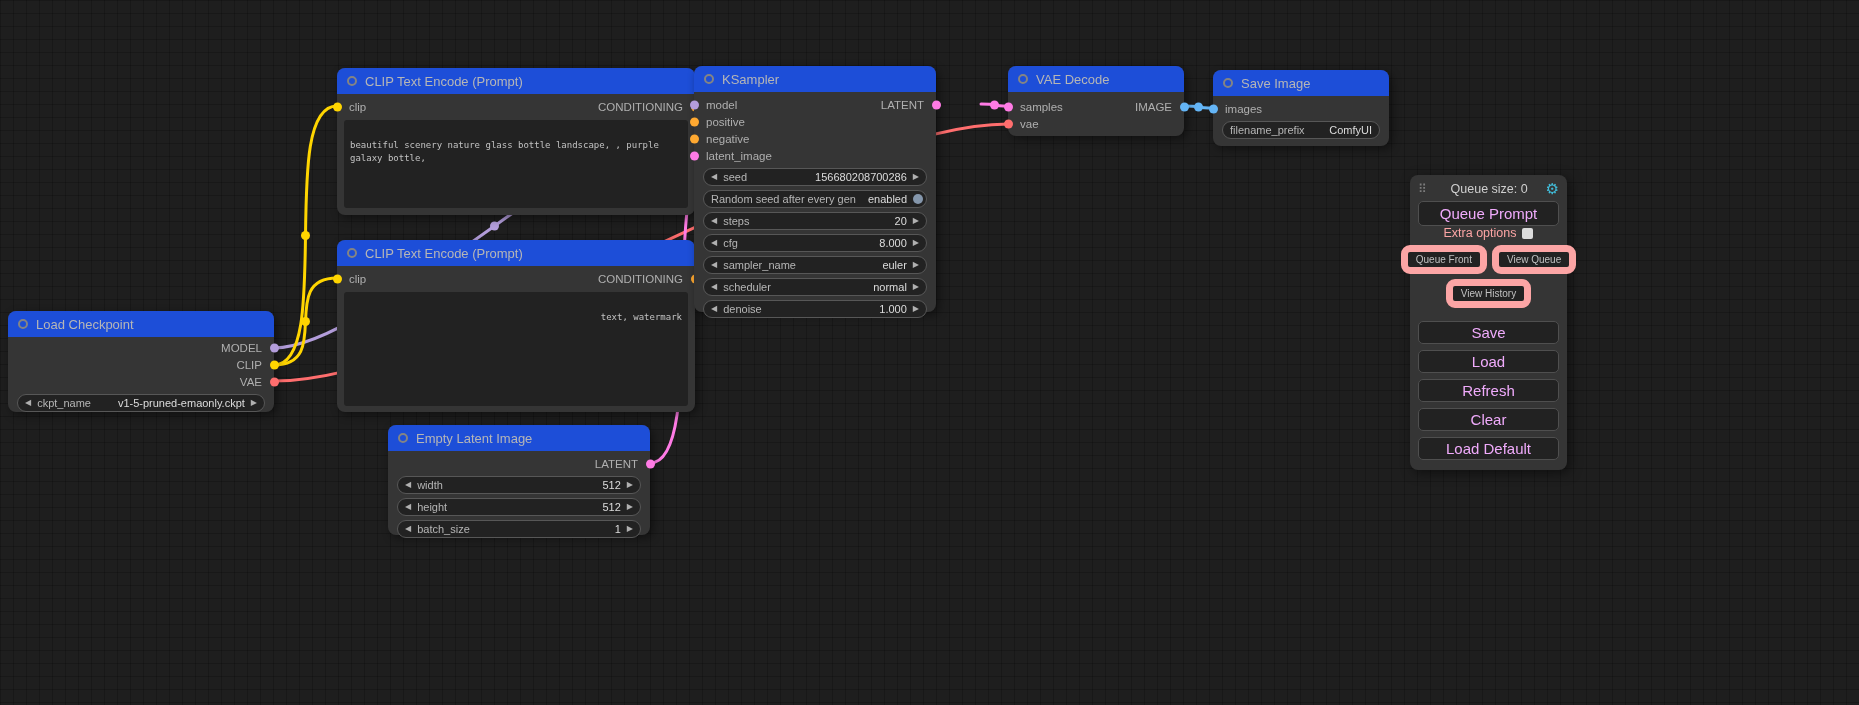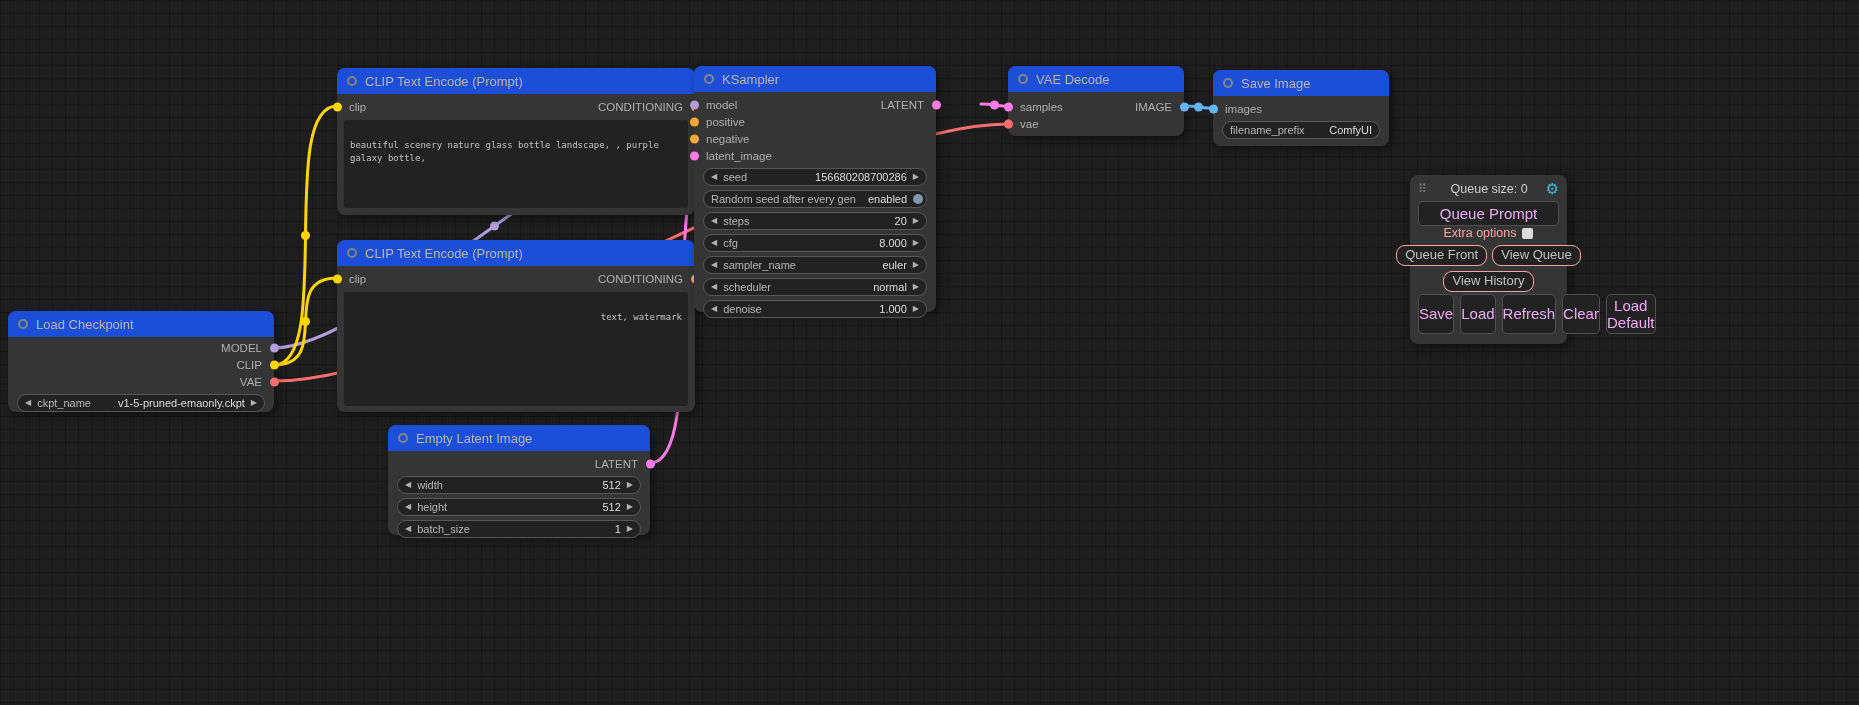--- a/index.html
+++ b/index.html
@@ -40,22 +40,22 @@
   .qp-header{display:flex;align-items:center;font-size:12.5px;color:#cfcfcf;}
   .drag-handle{color:#7c7c7c;font-size:12px;margin-right:6px;}
   .qp-title{flex:1;text-align:center;}
   .gear-icon{color:#41bcd9;font-size:15px;line-height:1;cursor:pointer;}
   .btn{display:block;width:100%;background:#222;border:1px solid #4f4f4f;border-radius:5px;
     color:#f0abfc;text-align:center;font-size:15px;font-family:inherit;box-sizing:border-box;cursor:pointer;}
   .btn-queue{margin-top:5px;padding:3px 0;}
   .extra-row{display:flex;align-items:center;justify-content:center;gap:6px;font-size:12.5px;color:#fca5a5;}
   .checkbox{width:11px;height:11px;background:#dcdcdc;border-radius:2px;flex:0 0 auto;}
   .pill-row{display:flex;justify-content:center;gap:5px;margin-top:5px;}
-  .btn-pill{background:#222;border:1px solid #fca5a5;border-radius:9px;color:#c0c0c0;font-size:13px;padding:1px 8px;line-height:1.3;cursor:pointer;white-space:nowrap;}
-  .btn-stack{margin-top:2px;display:flex;flex-direction:row;gap:6px;justify-content:space-between;}
+  .btn-pill{background:#222;border:7px solid #fca5a5;border-radius:9px;color:#c0c0c0;font-size:10px;padding:1px 8px;line-height:1.3;cursor:pointer;white-space:nowrap;}
+  .btn-stack{margin-top:13px;display:flex;flex-direction:column;gap:6px;justify-content:space-between;}
   .btn-std{padding:2px 0;}
 </style>
 </head>
 <body>
 
 <div id="canvas">
 
   <svg id="wires" width="1859" height="705">
     <path d="M 274 348 C 374 348, 615 104, 715 104" stroke="#B39DDB"></path>
     <path d="M 274 365 C 334 365, 277 106, 337 106" stroke="#FFD500"></path>

